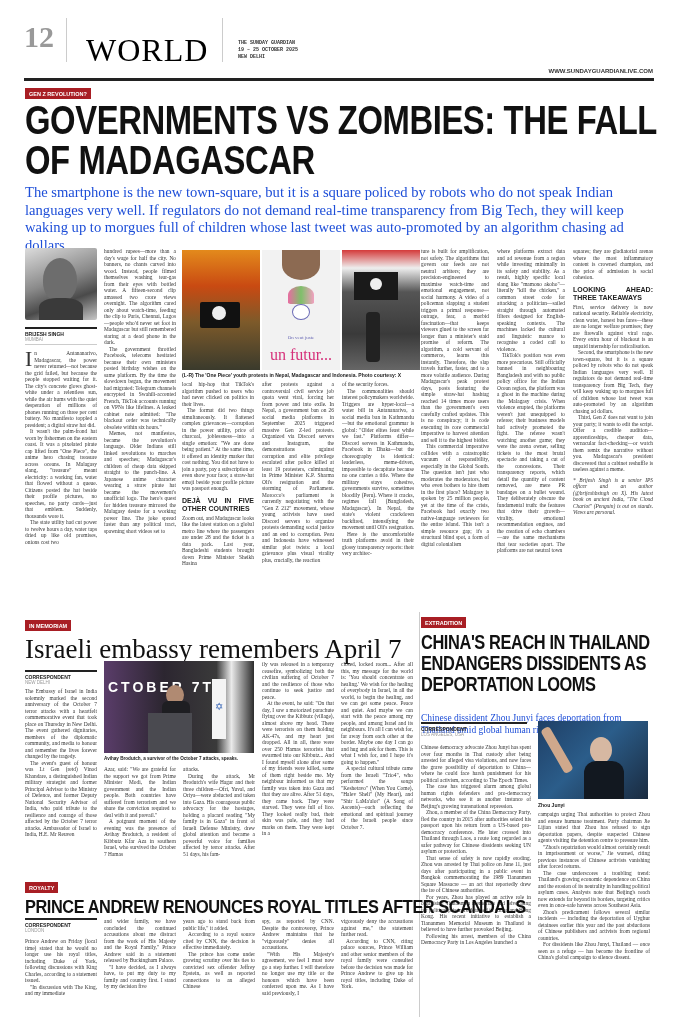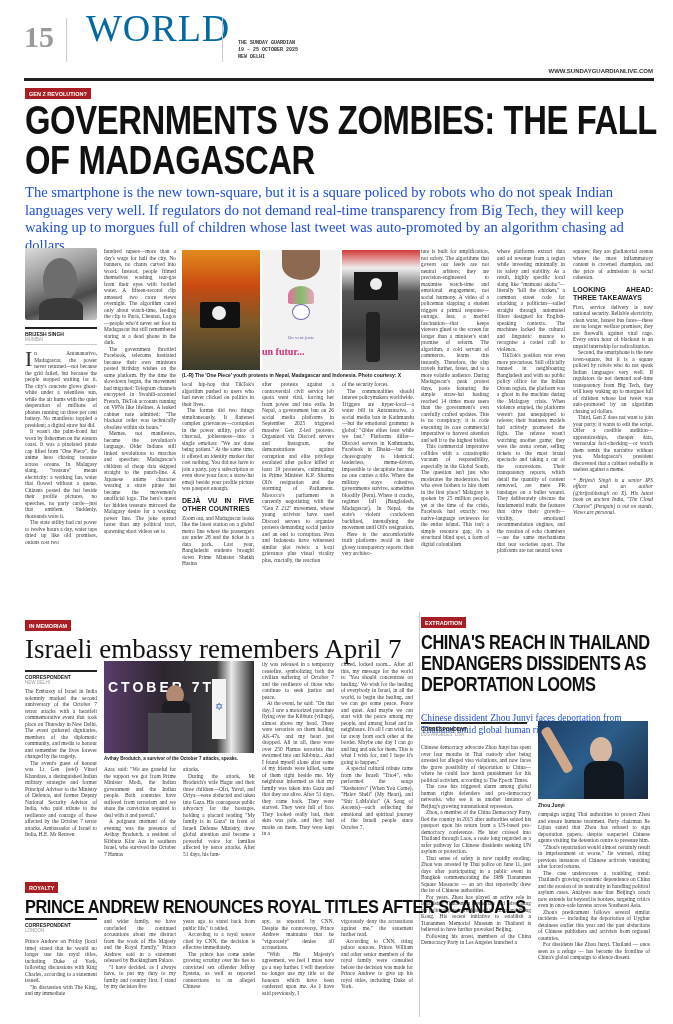--- a/index.html
+++ b/index.html
@@ -1,40 +1,40 @@
 <!DOCTYPE html>
 <html><head>
 <meta charset="utf-8">
 <style>
 *{box-sizing:border-box;margin:0;padding:0}
 body{width:673px;height:1024px;background:#fff;position:relative;overflow:hidden;font-family:"DejaVu Serif",serif;color:#222}
 .abs{position:absolute}
 .masthead-num{left:24px;top:20px;font-family:"Liberation Serif",serif;font-size:30px;color:#999;font-weight:bold}
 .vsep{background:#ccc;width:1px}
-.section{left:86px;top:6px;font-family:"Liberation Serif",serif;font-size:38px;letter-spacing:1px;color:#0369a1}
+.section{left:86px;top:32px;font-family:"Liberation Serif",serif;font-size:32px;letter-spacing:1px;color:#000000}
 .pubinfo{left:238px;top:40px;font-family:"Liberation Mono",monospace;font-size:5px;line-height:7px;color:#333;font-weight:bold}
 .url{right:20px;top:68px;font-family:"Liberation Sans",sans-serif;font-size:6px;color:#333;font-weight:bold}
 .rule{left:24px;width:630px;height:3px;background:#222;top:78px}
 .kicker{background:#a81e24;color:#fff;font-family:"Liberation Sans",sans-serif;font-weight:bold;font-size:5.5px;padding:3px 4px;height:11px;line-height:6px;text-transform:uppercase}
 .headline{font-family:"Liberation Sans",sans-serif;font-weight:bold;color:#111;letter-spacing:-0.5px;transform-origin:left top}
 .deck{font-family:"Liberation Serif",serif;color:#1d4ed8;}
 .col{font-family:"Liberation Serif",serif;font-size:5.4px;line-height:6.5px;text-align:justify;color:#333;overflow:hidden}
 .col p{text-indent:5px}
 .subhead{font-family:"Liberation Sans",sans-serif;font-weight:bold;font-size:7px;line-height:8px;color:#222;margin:5px 0 2px}
 .byline{border-top:2px solid #222;padding-top:2px;font-family:"Liberation Sans",sans-serif}
 .byname{font-size:5px;font-weight:bold;color:#222}
 .byloc{font-size:4.5px;color:#999;border-bottom:1px solid #ccc;padding-bottom:2px}
 .caption{font-family:"Liberation Sans",sans-serif;font-weight:bold;font-size:5px;color:#222}
 .photo{overflow:hidden}
 .dropcap{float:left;font-size:22px;line-height:18px;margin-right:2px;font-family:"Liberation Serif",serif}
 </style>
 </head>
 <body>
 
-<div class="abs masthead-num">15</div>
+<div class="abs masthead-num">12</div>
 <div class="abs vsep" style="left:66px;top:18px;height:44px"></div>
 <div class="abs section">WORLD</div>
 <div class="abs vsep" style="left:222px;top:18px;height:44px"></div>
 <div class="abs pubinfo">
   <div>THE SUNDAY GUARDIAN</div>
   <div>19 – 25 OCTOBER 2025</div>
   <div>NEW DELHI</div>
 </div>
 <div class="abs url">WWW.SUNDAYGUARDIANLIVE.COM</div>
 <div class="abs rule"></div>
@@ -66,21 +66,21 @@
 
 <div class="abs photo" style="left:182px;top:250px;width:78px;height:120px;background:linear-gradient(180deg,#e38a1c 0%,#c94a12 30%,#7d5a2a 60%,#3a3a2c 100%)">
   <div style="position:absolute;left:18px;top:52px;width:40px;height:26px;background:#111;border-radius:2px"></div>
   <div style="position:absolute;left:30px;top:56px;width:14px;height:14px;border-radius:50%;background:#eee"></div>
 </div>
 <div class="abs photo" style="left:262px;top:250px;width:78px;height:120px;background:#f2f2f2">
   <div style="position:absolute;left:20px;top:0;width:38px;height:30px;border-radius:0 0 50% 50%;background:#8c6a52"></div>
   <div style="position:absolute;left:26px;top:36px;width:26px;height:18px;border-radius:50% 50% 10% 10%;background:linear-gradient(90deg,#e96ca2,#7ec06a,#f2a0c0)"></div>
   <div style="position:absolute;left:30px;top:54px;width:18px;height:16px;border-radius:50%;border:1px solid #6a6ab6;background:#fff"></div>
   <div style="position:absolute;left:0;top:85px;width:78px;text-align:center;font-size:5px;color:#6a6ab6;font-family:'Liberation Serif',serif">On veut juste</div>
-  <div style="position:absolute;left:0;top:96px;width:78px;font-size:10px;color:#d6307a;font-weight:bold;font-family:'Liberation Serif',serif">un futur...</div>
+  <div style="position:absolute;left:0;top:96px;width:78px;text-align:center;font-size:16px;color:#d6307a;font-weight:normal;font-family:'Liberation Serif',serif">un futur...</div>
 </div>
 <div class="abs photo" style="left:342px;top:250px;width:78px;height:120px;background:linear-gradient(180deg,#d43a3a 0%,#eee 15%,#555 35%,#3a3a3a 70%,#666 100%)">
   <div style="position:absolute;left:12px;top:22px;width:44px;height:28px;background:#1a1a1a"></div>
   <div style="position:absolute;left:28px;top:28px;width:12px;height:12px;border-radius:50%;background:#eee"></div>
   <div style="position:absolute;left:24px;top:62px;width:14px;height:50px;background:#222;border-radius:4px"></div>
 </div>
 <div class="abs caption" style="left:182px;top:372px;width:240px">(L-R) The 'One Piece' youth protests in Nepal, Madagascar and Indonesia. Photo courtesy: X</div>
 
 <div class="abs col" style="left:182px;top:381px;width:72px;height:207px">
   <div>local hip-hop that TikTok's algorithm pushed to users who had never clicked on politics in their lives.</div>

